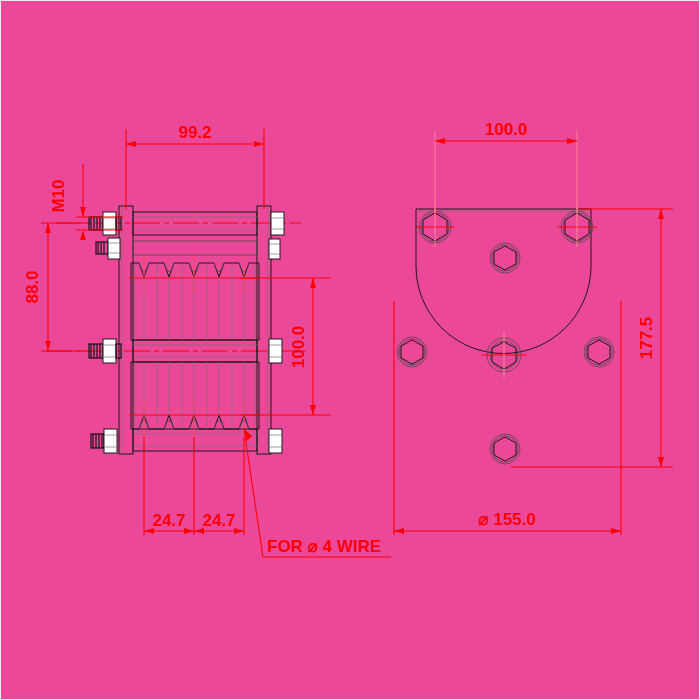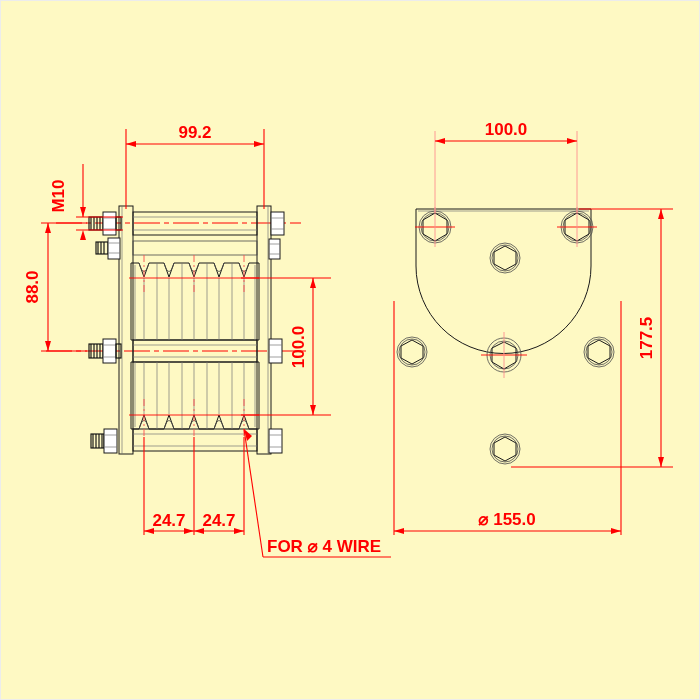--- a/index.html
+++ b/index.html
@@ -11,21 +11,21 @@
   body {
     width: 700px;
     height: 700px;
     font-family: "Liberation Sans", sans-serif;
     overflow: hidden;
   }
   #sheet {
     position: relative;
     width: 700px;
     height: 700px;
-    background: #fef9c3;
+    background: #ec4899;
     box-sizing: border-box;
     border: 1px solid #ececec;
   }
   #sheet > svg {
     position: absolute;
     left: 0;
     top: 0;
   }
   text {
     font-family: "Liberation Sans", sans-serif;

